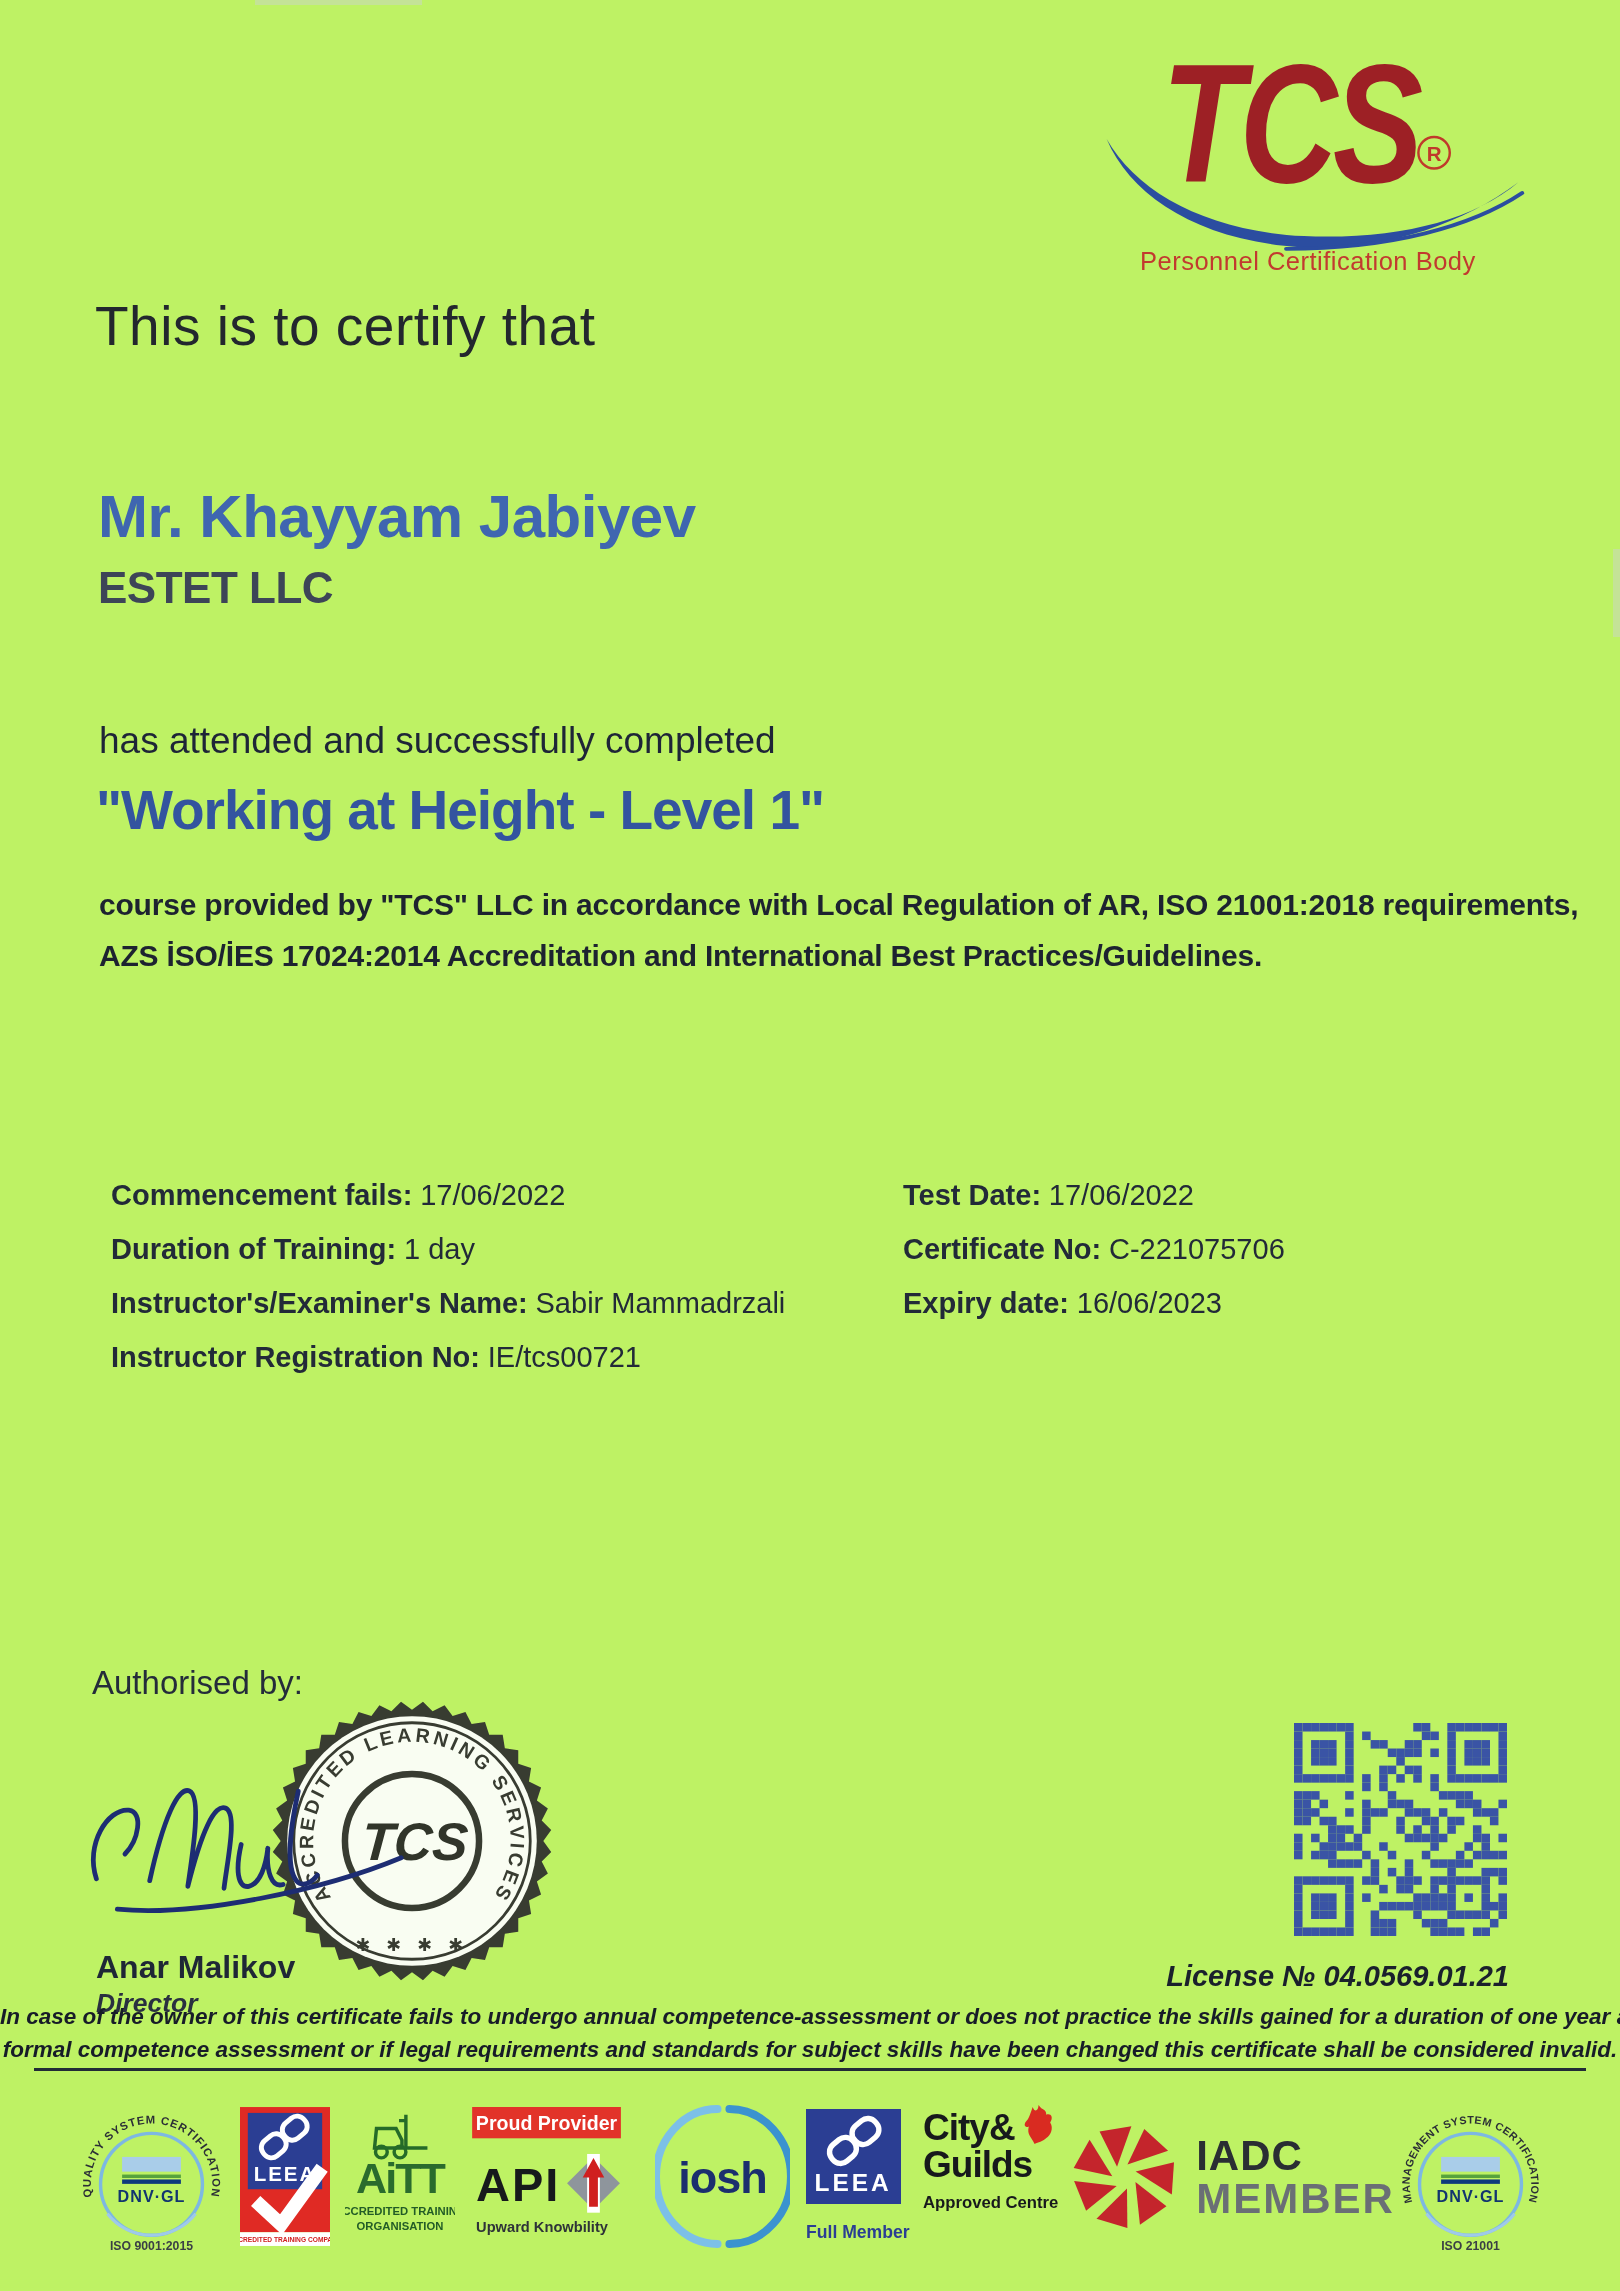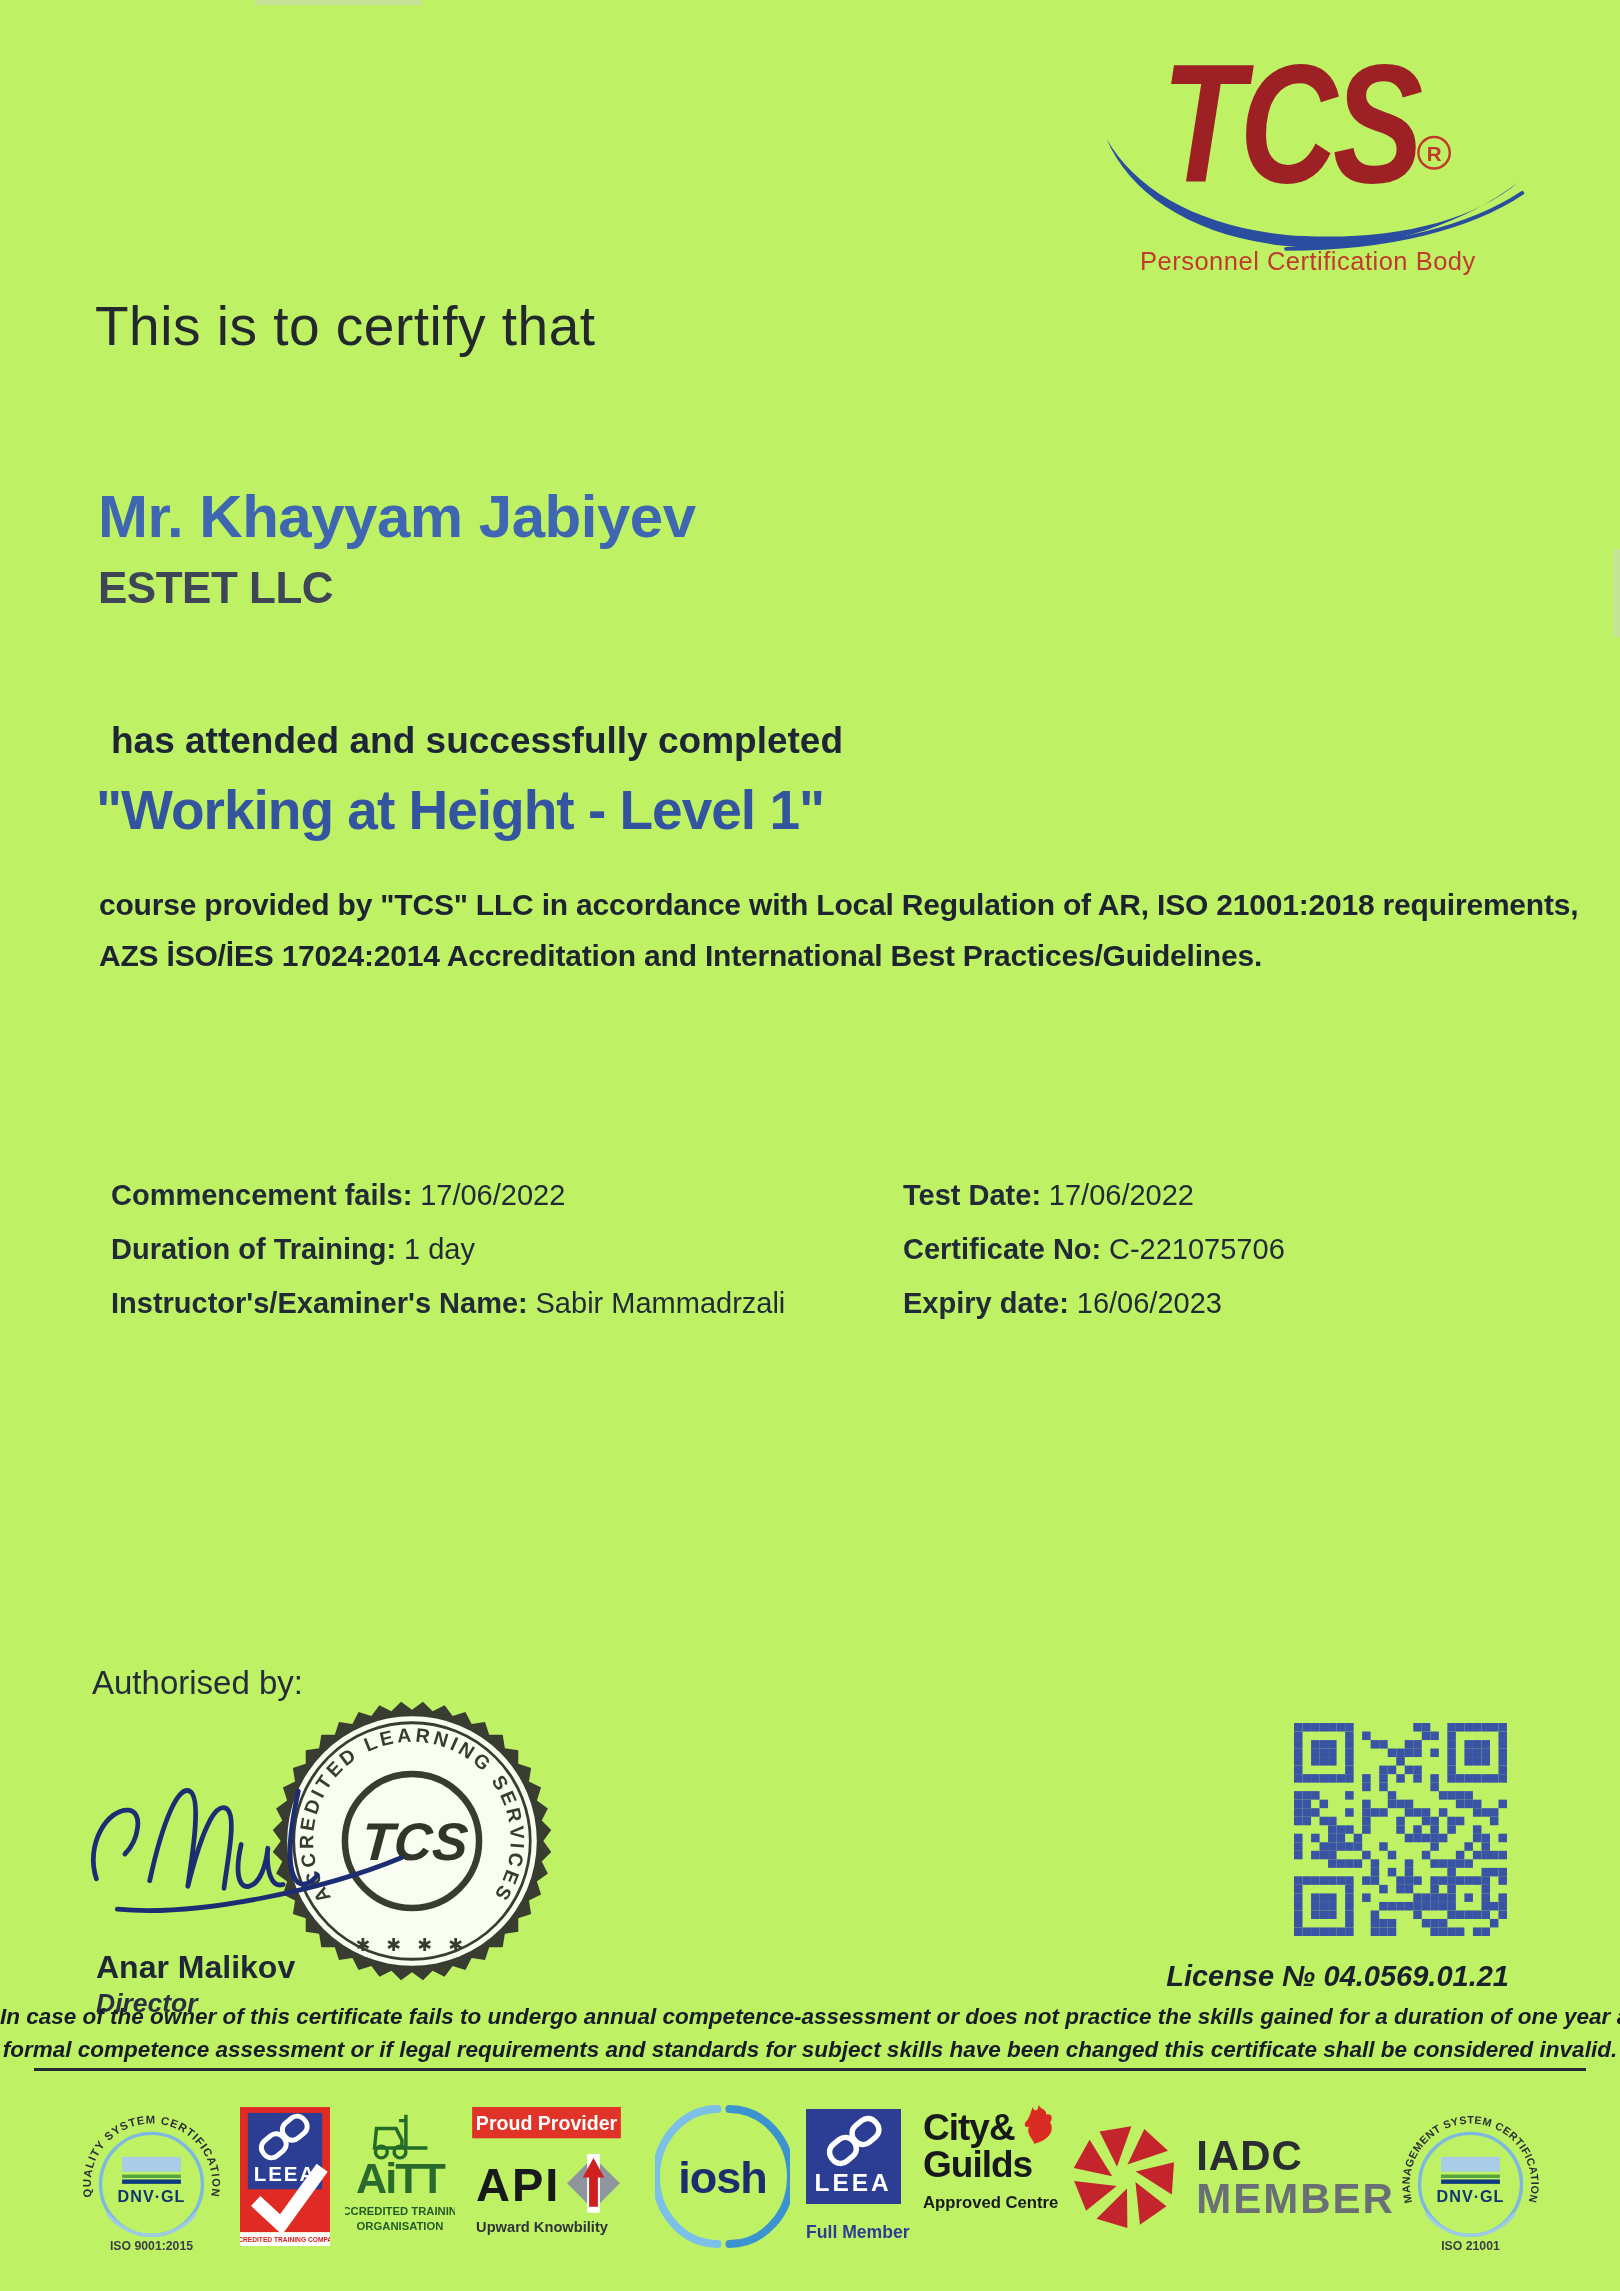--- a/index.html
+++ b/index.html
@@ -2,21 +2,21 @@
 <html style="--brand-red: #9d2025; --swoosh-blue: #2b4da0; --tagline-red: #c23a2f; --name-blue: #3f66b0; --company-dark: #3d4557; --title-blue: #33549f; --text-dark: #1d2330; --label-dark: #222a38; --signature-navy: #1d2d73; --stamp-gray: #2d2d2d; --qr-blue: #3a54a5; --line-dark: #222b36;"><head>
 <meta charset="utf-8">
 <style>
   html,body{margin:0;padding:0;background:#ffffff;}
   #page{position:relative;width:1620px;height:2292px;background:#bef264;overflow:hidden;
         font-family:"Liberation Sans","DejaVu Sans",sans-serif;color:var(--text-dark,#1d2330);}
   .abs{position:absolute;white-space:nowrap;}
   .intro{font-size:55px;font-weight:400;letter-spacing:0.5px;color:#23272e;}
   .name{font-size:60px;font-weight:700;letter-spacing:-0.5px;color:var(--name-blue);}
   .company{font-size:44px;font-weight:700;letter-spacing:-0.5px;color:var(--company-dark);}
-  .completion{font-size:37px;font-weight:700;color:#1e2537;margin-left:12px;}
+  .completion{font-size:37px;font-weight:400;color:#1e2537;}
   .course-title{font-size:55px;font-weight:800;letter-spacing:-1px;color:var(--title-blue);}
   .desc{font-size:30px;font-weight:600;letter-spacing:-0.2px;color:var(--text-dark);}
   .detail{font-size:29px;color:var(--label-dark);}
   .detail b{font-weight:700;}
   .detail span{margin-left:7.8px;font-weight:400;}
   .auth-heading{font-size:33px;font-weight:400;color:#242c3a;}
   .signatory{font-size:32px;font-weight:700;color:#1f2736;}
   .sig-title{font-size:26.5px;font-style:italic;color:#2a3040;font-weight:bold;}
   .license{font-size:29px;font-weight:700;font-style:italic;color:#1a202c;text-align:right;}
   .disclaimer{width:1620px;text-align:center;font-size:22.5px;line-height:32px;
@@ -60,20 +60,23 @@
   <div class="abs desc" style="left:99px;top:939px;">AZS İSO/İES 17024:2014 Accreditation and International Best Practices/Guidelines.</div>
 
   <div class="abs detail" style="left:111px;top:1179px;">
     <b>Commencement fails:</b><span>17/06/2022</span>
   </div>
   <div class="abs detail" style="left:111px;top:1233px;">
     <b>Duration of Training:</b><span>1 day</span>
   </div>
   <div class="abs detail" style="left:111px;top:1287px;">
     <b>Instructor's/Examiner's Name:</b><span>Sabir Mammadrzali</span>
+  </div>
+  <div class="abs detail" style="left:111px;top:1341px;">
+    <b>Instructor Registration No:</b><span>IE/tcs00721</span>
   </div>
 
   <div class="abs detail" style="left:903px;top:1179px;">
     <b>Test Date:</b><span>17/06/2022</span>
   </div>
   <div class="abs detail" style="left:903px;top:1233px;">
     <b>Certificate No:</b><span>C-221075706</span>
   </div>
   <div class="abs detail" style="left:903px;top:1287px;">
     <b>Expiry date:</b><span>16/06/2023</span>

